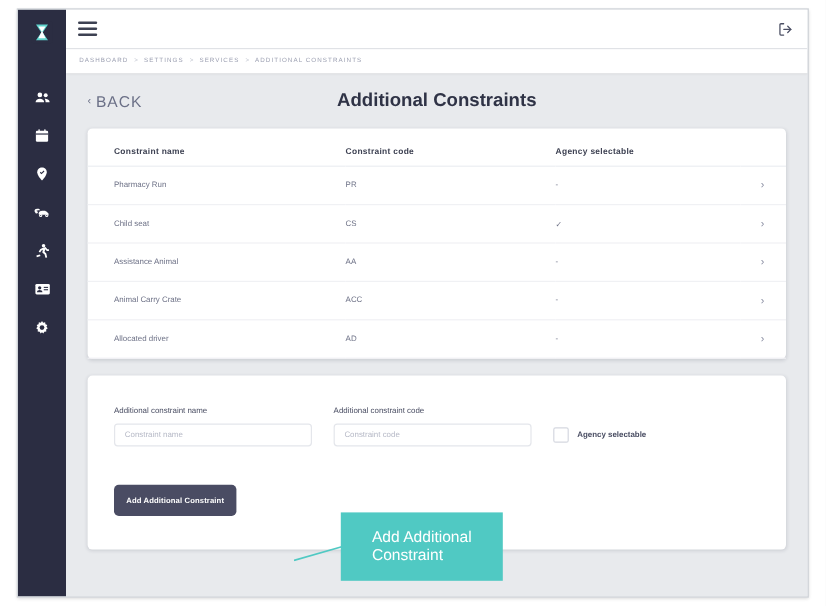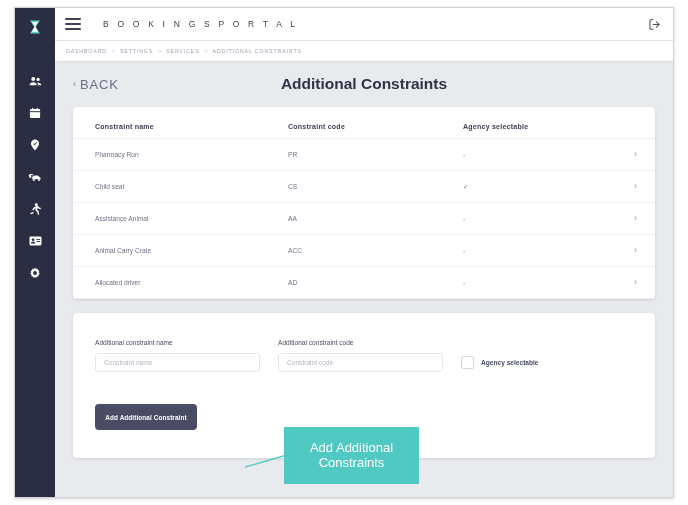--- a/index.html
+++ b/index.html
@@ -235,21 +235,21 @@
     background: #50c9c3;
     display: flex;
     align-items: center;
     justify-content: center;
     z-index: 10;
   }
   .callout-text {
     color: #ffffff;
     font-size: 13px;
     line-height: 1.12;
-    text-align: center;
+    text-align: left;
     padding: 0 6px;
   }
   .callout-line {
     position: absolute;
     left: 190px; top: 446px;
     width: 42px; height: 14px;
     z-index: 9;
   }
 </style>
 </head>
@@ -348,21 +348,20 @@
   </nav>
 
   <div class="pane">
 
     <header class="topbar">
       <div class="hamburger">
         <span></span>
           <span></span>
           <span></span>
       </div>
-      <div class="brand">B O O K I N G S   P O R T A L</div>
       <div class="topbar-spacer"></div>
       <div class="logout">
         <svg width="13" height="13" viewBox="0 0 16 16" fill="none" stroke="#4a4e63" stroke-width="1.3" stroke-linecap="round" stroke-linejoin="round">
           <path d="M6.2 2.2H3.4a1 1 0 0 0-1 1v9.6a1 1 0 0 0 1 1h2.8"></path>
           <path d="M10.4 11.2 13.6 8l-3.2-3.2"></path>
           <path d="M13.6 8H6.4"></path>
         </svg>
       </div>
     </header>
 
@@ -450,18 +449,18 @@
       </section>
 
     </div>
 
     <svg class="callout-line" viewBox="0 0 42 14">
       <line x1="0" y1="13" x2="42" y2="1" stroke="#50c9c3" stroke-width="1.4"></line>
     </svg>
     <div class="callout">
       <div class="callout-text">
         <span>Add Additional</span><br>
-        <span>Constraints</span>
+        <span>Constraint</span>
       </div>
     </div>
 
   </div>
 </div>
 
 </body></html>

